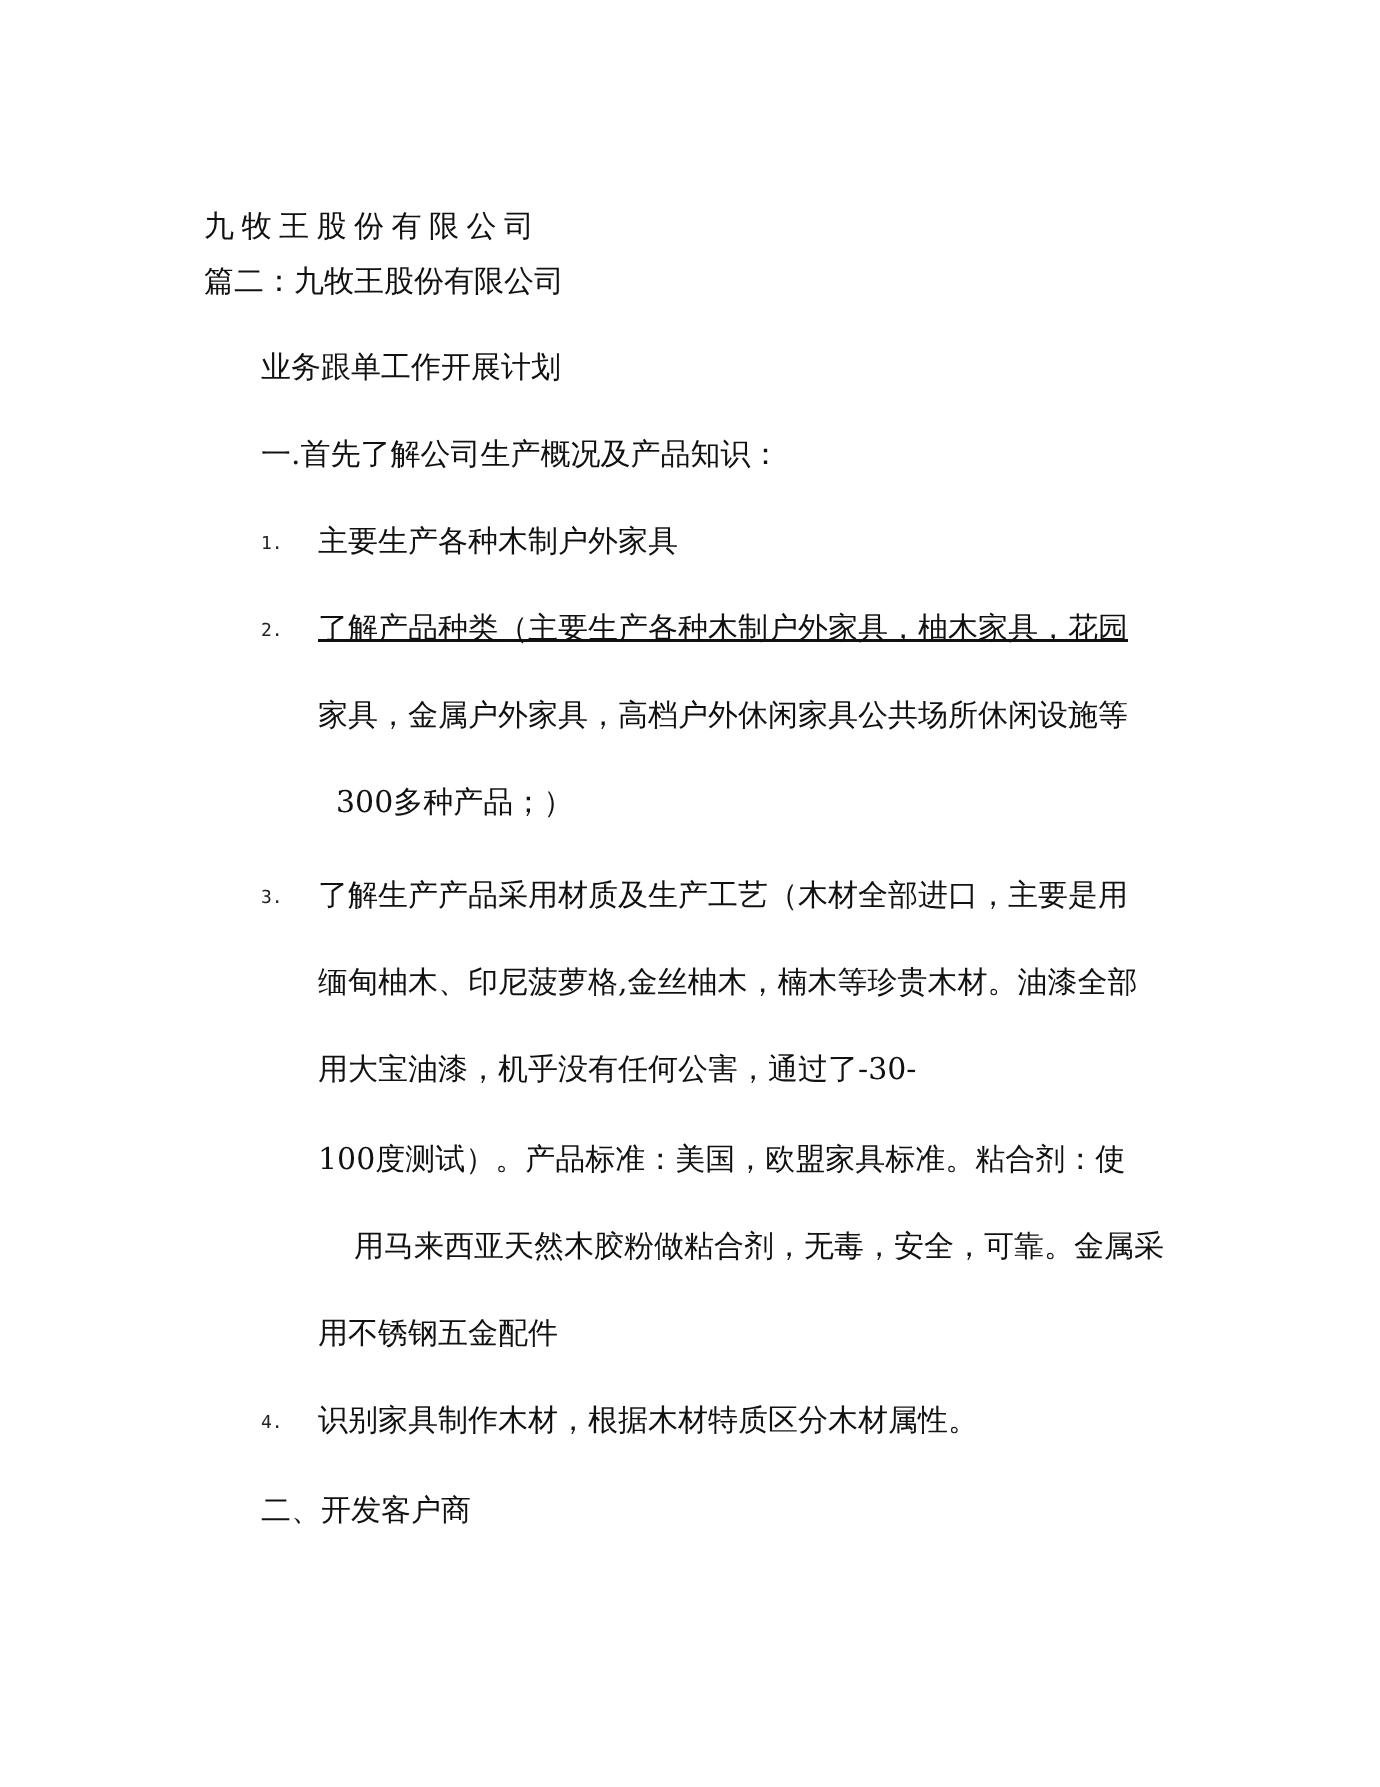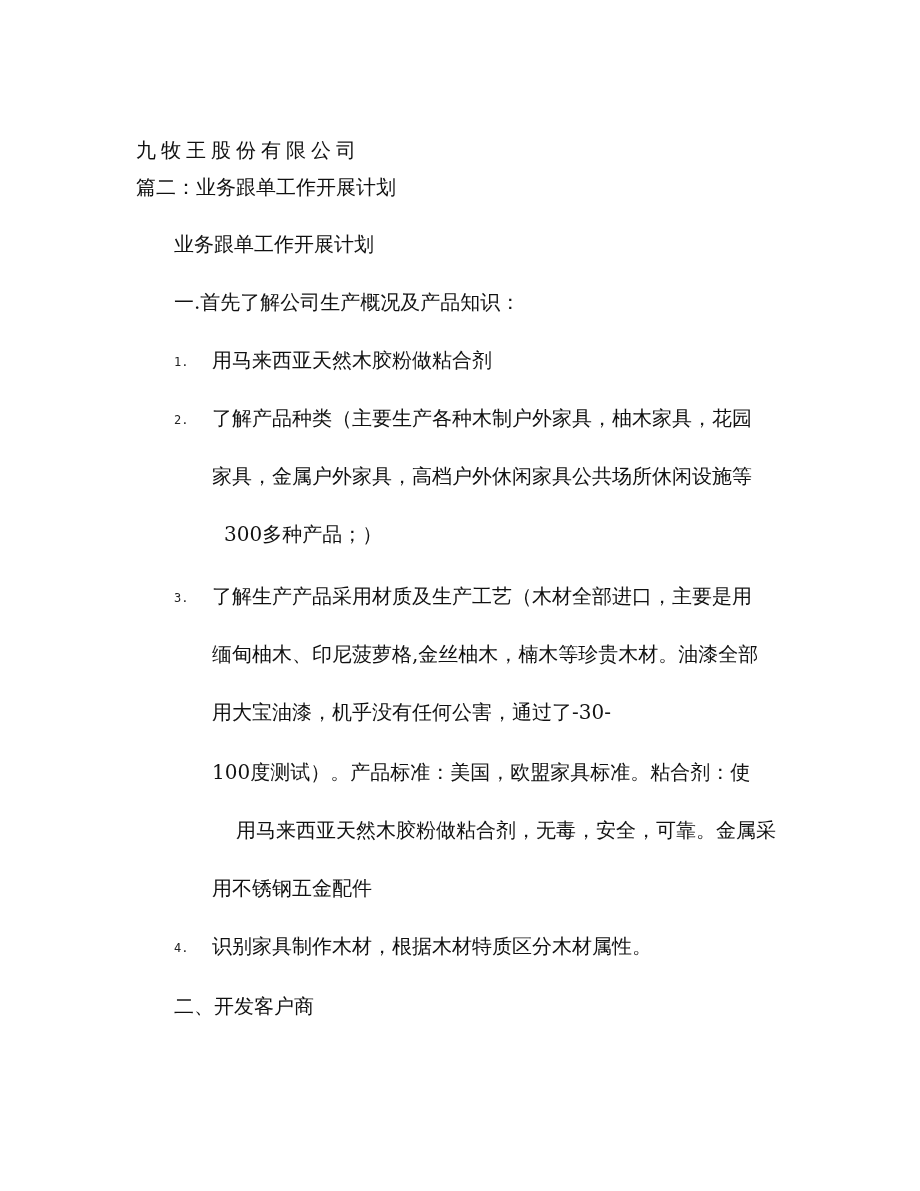--- a/index.html
+++ b/index.html
@@ -33,34 +33,34 @@
       white-space: nowrap;
     }
   </style>
 </head>
 <body>
 
 <div>
 
   <div class="line company" style="left:136px; top:115px;margin-top:23px;">九牧王股份有限公司</div>
 
-  <div class="line" style="left:136px; top:175px;">篇二：业务跟单工作开展计划</div>
+  <div class="line" style="left:136px; top:175px;">篇二：九牧王股份有限公司</div>
 
   <div class="line" style="left:174px; top:232px;">业务跟单工作开展计划</div>
 
   <div class="line" style="left:174px; top:290px;">一.首先了解公司生产概况及产品知识：</div>
 
   <div>
     <span class="num" style="left:174px; top:350px;">1.</span>
-    <div class="line" style="left:212px; top:348px;">用马来西亚天然木胶粉做粘合剂</div>
+    <div class="line" style="left:212px; top:348px;">主要生产各种木制户外家具</div>
   </div>
 
   <div>
     <span class="num" style="left:174px; top:408px;">2.</span>
-    <div class="line" style="left:212px; top:406px;">了解产品种类（主要生产各种木制户外家具，柚木家具，花园</div>
+    <div class="line" style="left:212px; top:406px;text-decoration:underline;">了解产品种类（主要生产各种木制户外家具，柚木家具，花园</div>
     <div class="line" style="left:212px; top:464px;">家具，金属户外家具，高档户外休闲家具公共场所休闲设施等</div>
     <div class="line" style="left:224px; top:522px;">300多种产品；）</div>
   </div>
 
   <div>
     <span class="num" style="left:174px; top:586px;">3.</span>
     <div class="line" style="left:212px; top:584px;text-align:right;">了解生产产品采用材质及生产工艺（木材全部进口，主要是用</div>
     <div class="line" style="left:212px; top:642px;">缅甸柚木、印尼菠萝格,金丝柚木，楠木等珍贵木材。油漆全部</div>
     <div class="line" style="left:212px; top:700px;">用大宝油漆，机乎没有任何公害，通过了-30-</div>
     <div class="line" style="left:212px; top:760px;">100度测试）。产品标准：美国，欧盟家具标准。粘合剂：使</div>

